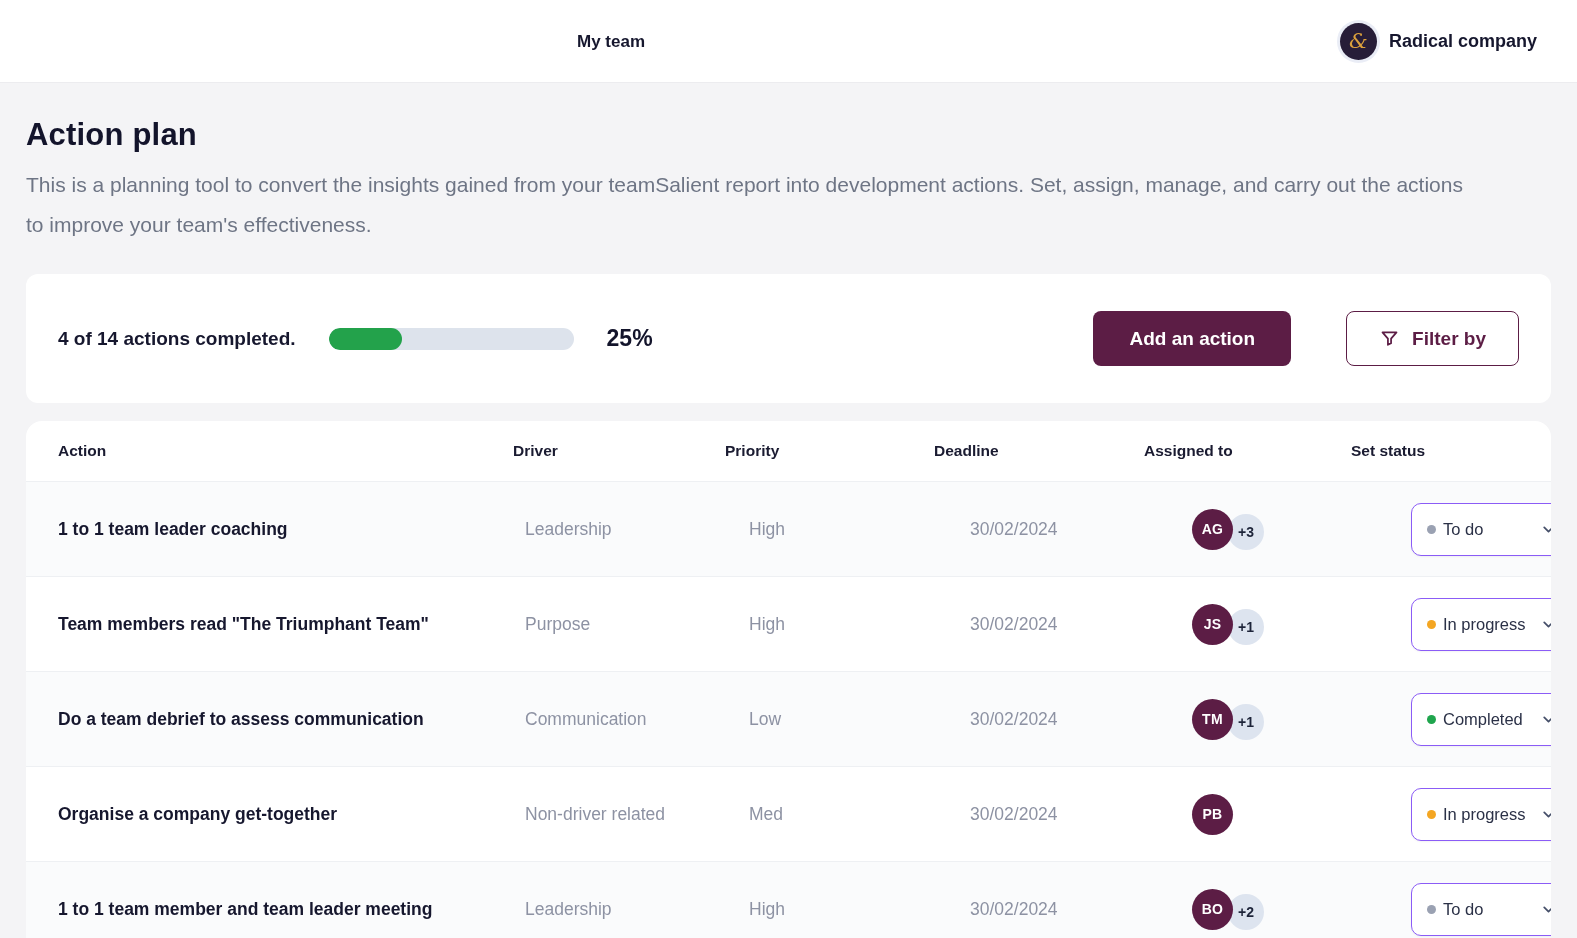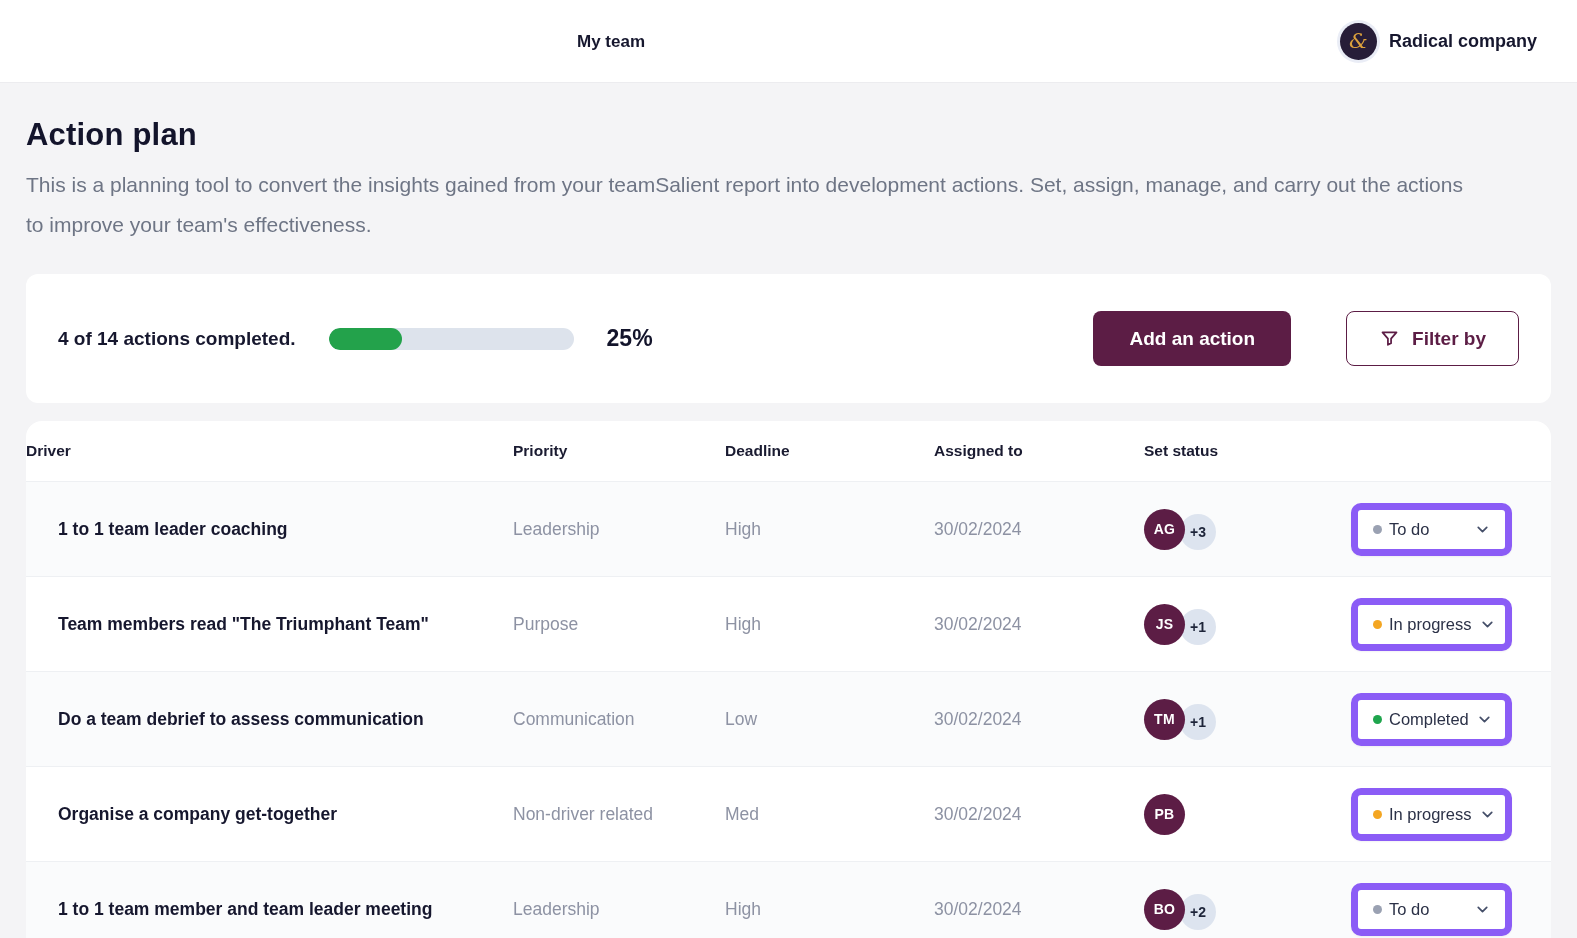--- a/index.html
+++ b/index.html
@@ -125,20 +125,21 @@
     align-items: center;
   }
   .thead {
     height: 60px;
     font-size: 15.5px; font-weight: 600; color: #1a1b31;
   }
   .tbody-row {
     height: 95px;
     border-top: 1px solid #eef0f3;
     font-size: 17.5px;
+    gap: 12px;
   }
   .tbody-row.odd { background: #fafbfc; }
   .cell-first { padding-left: 32px; }
   .cell-action { font-weight: 600; color: #16172e; padding-right: 16px; }
   .cell-gray { color: #8d92a3; }
   .cell-assigned { display: flex; align-items: flex-end; }
   .avatar {
     width: 41px; height: 41px;
     border-radius: 50%;
     background: #5c1d45;
@@ -153,21 +154,21 @@
     background: #dde4ef;
     color: #1d2439;
     font-size: 14px; font-weight: 600;
     display: flex; align-items: center; justify-content: center;
     margin-left: -5px;
     position: relative; z-index: 1;
   }
   .status-select {
     width: 161px; height: 53px;
     background: #ffffff;
-    border: 7px solid #8b5cf6;
+    border: 1px solid #8b5cf6;
     border-radius: 10px;
     box-shadow: 0 1px 2px rgba(16,24,40,.05);
     display: flex; align-items: center;
     padding: 0 14px 0 15px;
     gap: 7px;
     cursor: pointer;
   }
   .status-dot { width: 9px; height: 9px; border-radius: 50%; flex: none; }
   .status-label { font-size: 16.5px; font-weight: 500; color: #2b3147; white-space: nowrap; }
   .status-chevron { margin-left: auto; display: flex; color: #454f69; }
@@ -201,20 +202,21 @@
         <svg viewBox="0 0 24 24" fill="none" stroke="currentColor" stroke-width="2" stroke-linejoin="round" stroke-linecap="round">
           <path d="M4 5h16l-6.2 7.2v5.1l-3.6 1.9v-7L4 5z"></path>
         </svg>
         <span>Filter by</span>
       </button>
     </div>
   </section>
 
   <section class="table-card">
     <div class="trow thead">
+      <div class="cell-first">Action</div>
       <div>Driver</div>
       <div>Priority</div>
       <div>Deadline</div>
       <div>Assigned to</div>
       <div>Set status</div>
     </div>
 
     <div class="trow tbody-row odd">
       <div class="cell-first cell-action">1 to 1 team leader coaching</div>
       <div class="cell-gray">Leadership</div>

